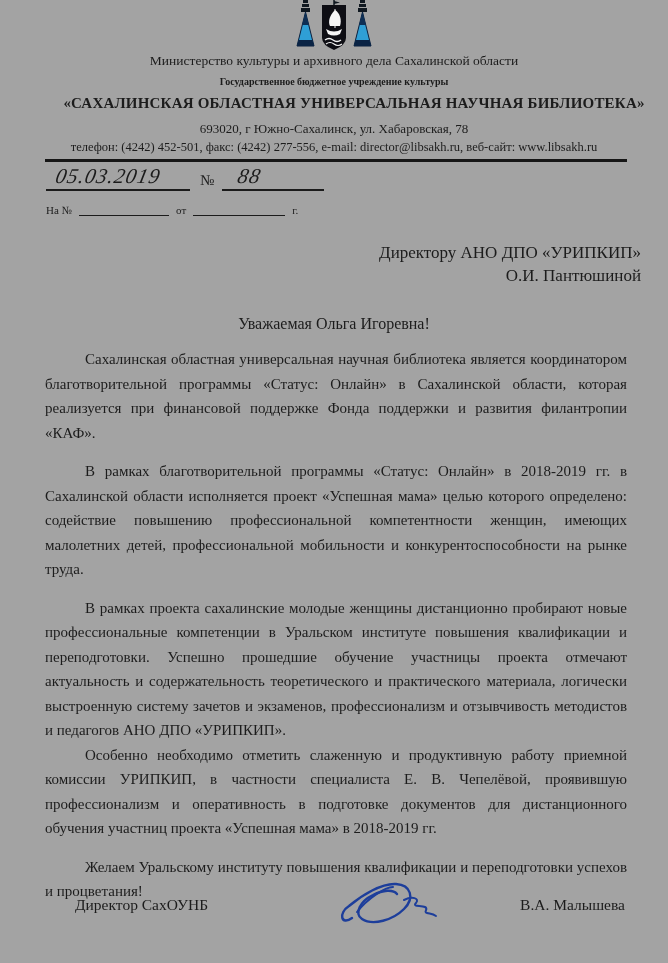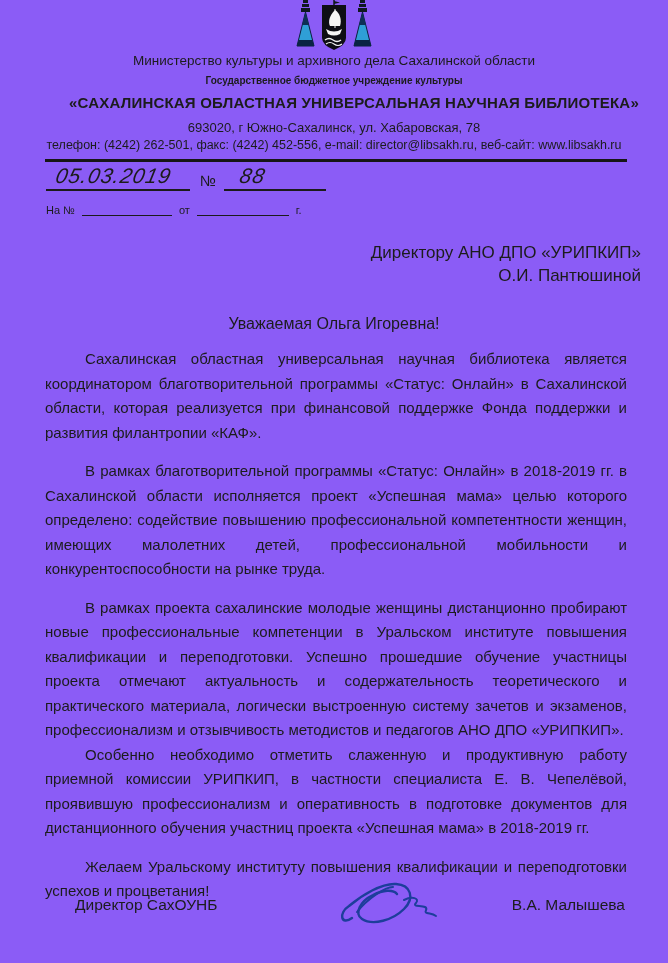--- a/index.html
+++ b/index.html
@@ -1,22 +1,22 @@
 <!DOCTYPE html>
 <html lang="ru"><head>
 <meta charset="utf-8">
 <style>
   * { box-sizing: border-box; }
   html, body { margin: 0; padding: 0; background: #ffffff; }
   .page {
     position: relative;
     width: 668px;
     height: 963px;
-    background: #8b5cf6;
-    font-family: Liberation Sans, sans-serif;
+    background: #a3a3a3;
+    font-family: Liberation Serif, serif;
     color: #1c1c1c;
     overflow: hidden;
   }
   
   .emblem {
     position: absolute;
     top: 0;
     left: 50%;
     transform: translateX(-50%);
     width: 78px;
@@ -164,21 +164,21 @@
       <path d="M30 40 q4 -3 8 0 q4 3 8 0" fill="none" stroke="#f5f5f5" stroke-width="1.4"></path>
       <path d="M31 44 q4 -3 8 0 q4 3 8 0" fill="none" stroke="#f5f5f5" stroke-width="1.1"></path>
     </g>
   </svg>
 
   <div class="letterhead">
     <div class="lh-ministry">Министерство культуры и архивного дела Сахалинской области</div>
     <div class="lh-orgtype">Государственное бюджетное учреждение культуры</div>
     <div class="lh-orgname">«САХАЛИНСКАЯ ОБЛАСТНАЯ УНИВЕРСАЛЬНАЯ НАУЧНАЯ БИБЛИОТЕКА»</div>
     <div class="lh-address">693020, г Южно-Сахалинск, ул. Хабаровская, 78</div>
-    <div class="lh-contacts">телефон: (4242) 262-501, факс: (4242) 452-556, e-mail: director@libsakh.ru, веб-сайт: www.libsakh.ru</div>
+    <div class="lh-contacts">телефон: (4242) 452-501, факс: (4242) 277-556, e-mail: director@libsakh.ru, веб-сайт: www.libsakh.ru</div>
   </div>
 
   <div class="rule"></div>
 
   <div class="requisites">
     <div class="req-row1">
       <span class="field-date"><span class="hand">05.03.2019</span></span>
       <span class="no-sign">№</span>
       <span class="field-num"><span class="hand">88</span></span>
     </div>

